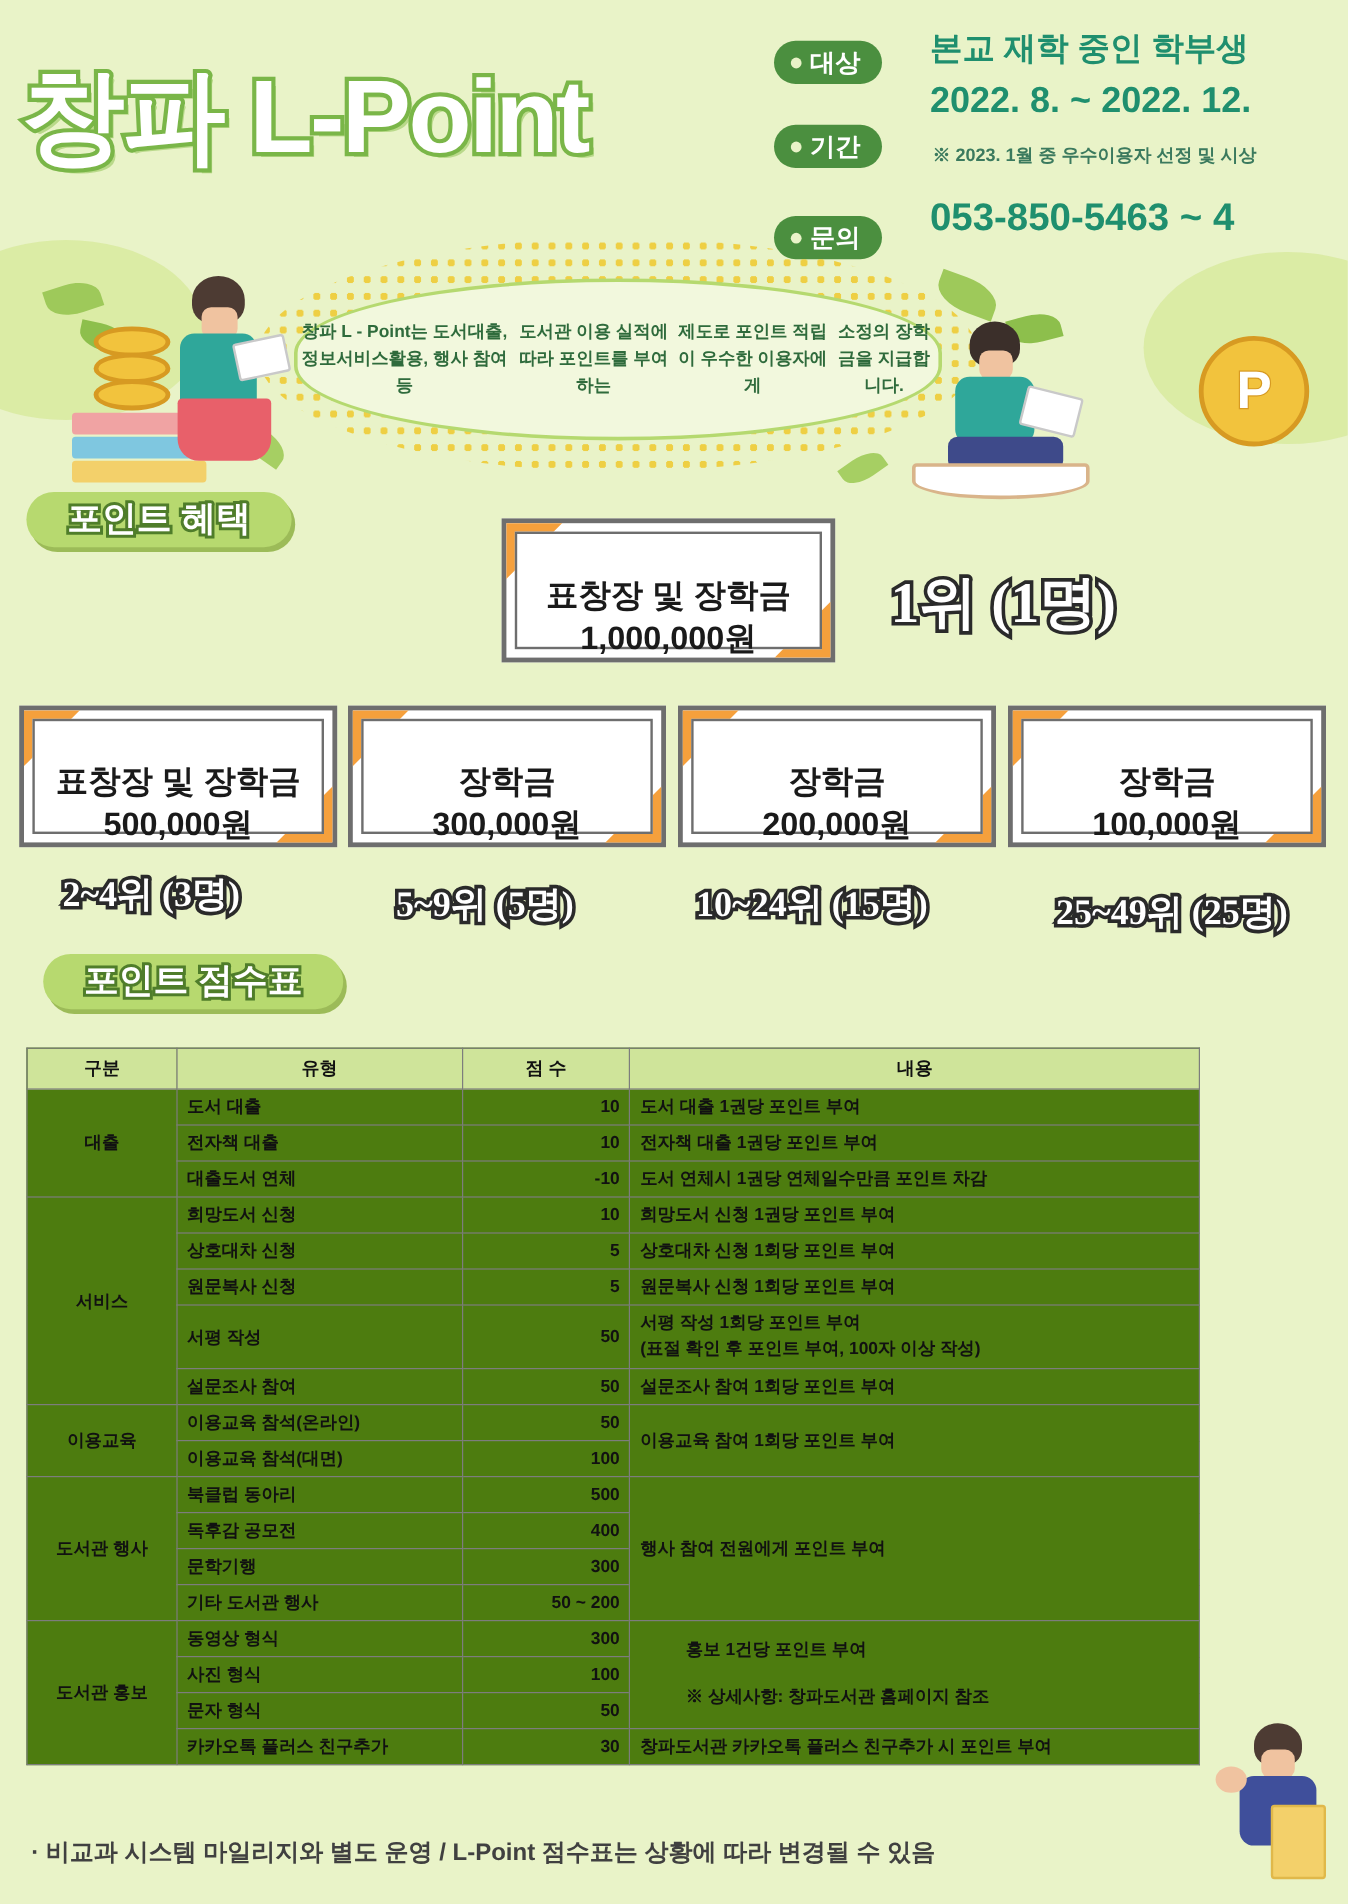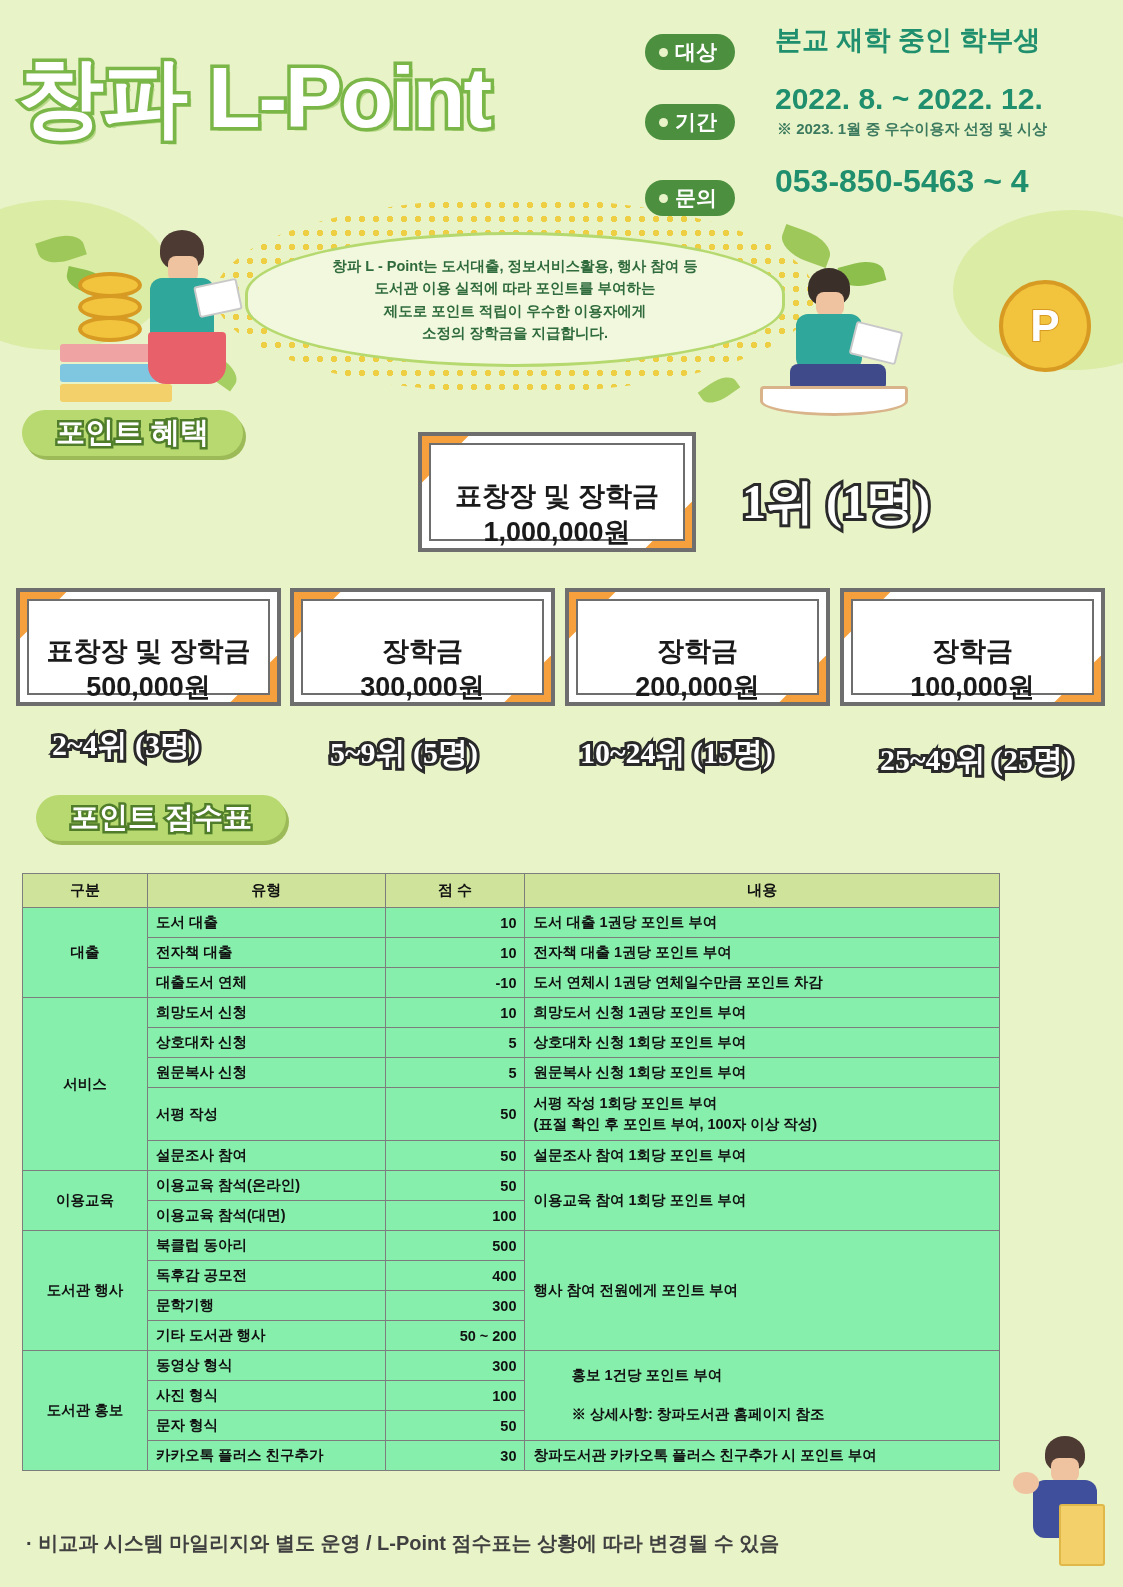--- a/index.html
+++ b/index.html
@@ -35,21 +35,21 @@
     color:#fff; font-size:21px; font-weight:bold; display:flex; align-items:center;
     padding:0 18px 0 14px; gap:7px; white-space:nowrap;margin-top:12px;
   }
   .pill .dot { width:9px; height:9px; border-radius:50%; background:#e9f3c8; display:inline-block; }
   .hdr-val { position:absolute; font-weight:bold; color:#1f8f6e; white-space:nowrap; }
 
   
   .bubble {
     position:absolute; left:245px; top:232px; width:540px; height:135px;
     background:#f2f8dd; border:3px solid #b5d96f; border-radius:50%/46%;
-    display:flex; flex-direction:column; align-items:center; justify-content:center;
+    display:flex; flex-direction:row; align-items:center; justify-content:center;
     text-align:center; font-size:14.5px; font-weight:bold; color:#2f6b3c; line-height:1.55;
   }
   .dotring { position:absolute; left:215px; top:198px; width:600px; height:195px;
     border-radius:50%; background:
       radial-gradient(circle 3px at 50% 50%, #f0c419 99%, transparent 100%);
     background-size:14px 14px; opacity:.75;
   }
 
   
   .tag {
@@ -79,21 +79,21 @@
   .p-t1 { font-size:27px; font-weight:bold; color:#1a1a1a;margin-top:44px; }
   .p-t2 { font-size:27px; font-weight:bold; color:#1a1a1a; }
   .rank {
     position:absolute; font-weight:bold; color:#ffffff;
     -webkit-text-stroke:6px #2a2a2a; paint-order:stroke fill; white-space:nowrap;font-family:Liberation Serif, serif;
   }
 
   
   table.pts {
     position:absolute; left:22px; top:873px; width:978px;
-    border-collapse:collapse; background:#86efac;
+    border-collapse:collapse; background:#4d7c0f;
     font-size:14.5px; color:#111;
   }
   table.pts th, table.pts td {
     border:1px solid #7d7d7d; padding:5px 8px; font-weight:bold;
   }
   table.pts thead th { background:#cfe49a; text-align:center; font-size:15px; padding:7px 8px;}
   td.c { text-align:center; }
   td.r { text-align:right; padding-right:12px; }
   td.l { text-align:left; }
 
@@ -129,21 +129,21 @@
   <div class="pill" style="left:645px;top:22px;">
     <span class="dot"></span>
     <span>대상</span>
   </div>
   <div class="hdr-val" style="left:775px;top:22px;font-size:27px;">본교 재학 중인 학부생</div>
 
   <div class="pill" style="left:645px;top:92px;">
     <span class="dot"></span>
     <span>기간</span>
   </div>
-  <div class="hdr-val" style="left:775px;top:82px;font-size:30px;">2022. 8. ~ 2022. 12.</div>
+  <div class="hdr-val" style="left:775px;top:67px;font-size:30px;">2022. 8. ~ 2022. 12.</div>
   <div class="hdr-val" style="left:777px;top:120px;font-size:15px;color:#3b7a5e;">※ 2023. 1월 중 우수이용자 선정 및 시상</div>
 
   <div class="pill" style="left:645px;top:168px;">
     <span class="dot"></span>
     <span>문의</span>
   </div>
   <div class="hdr-val" style="left:775px;top:163px;font-size:32px;">053-850-5463 ~ 4</div>
 </div>
 
 <div class="dotring"></div>

